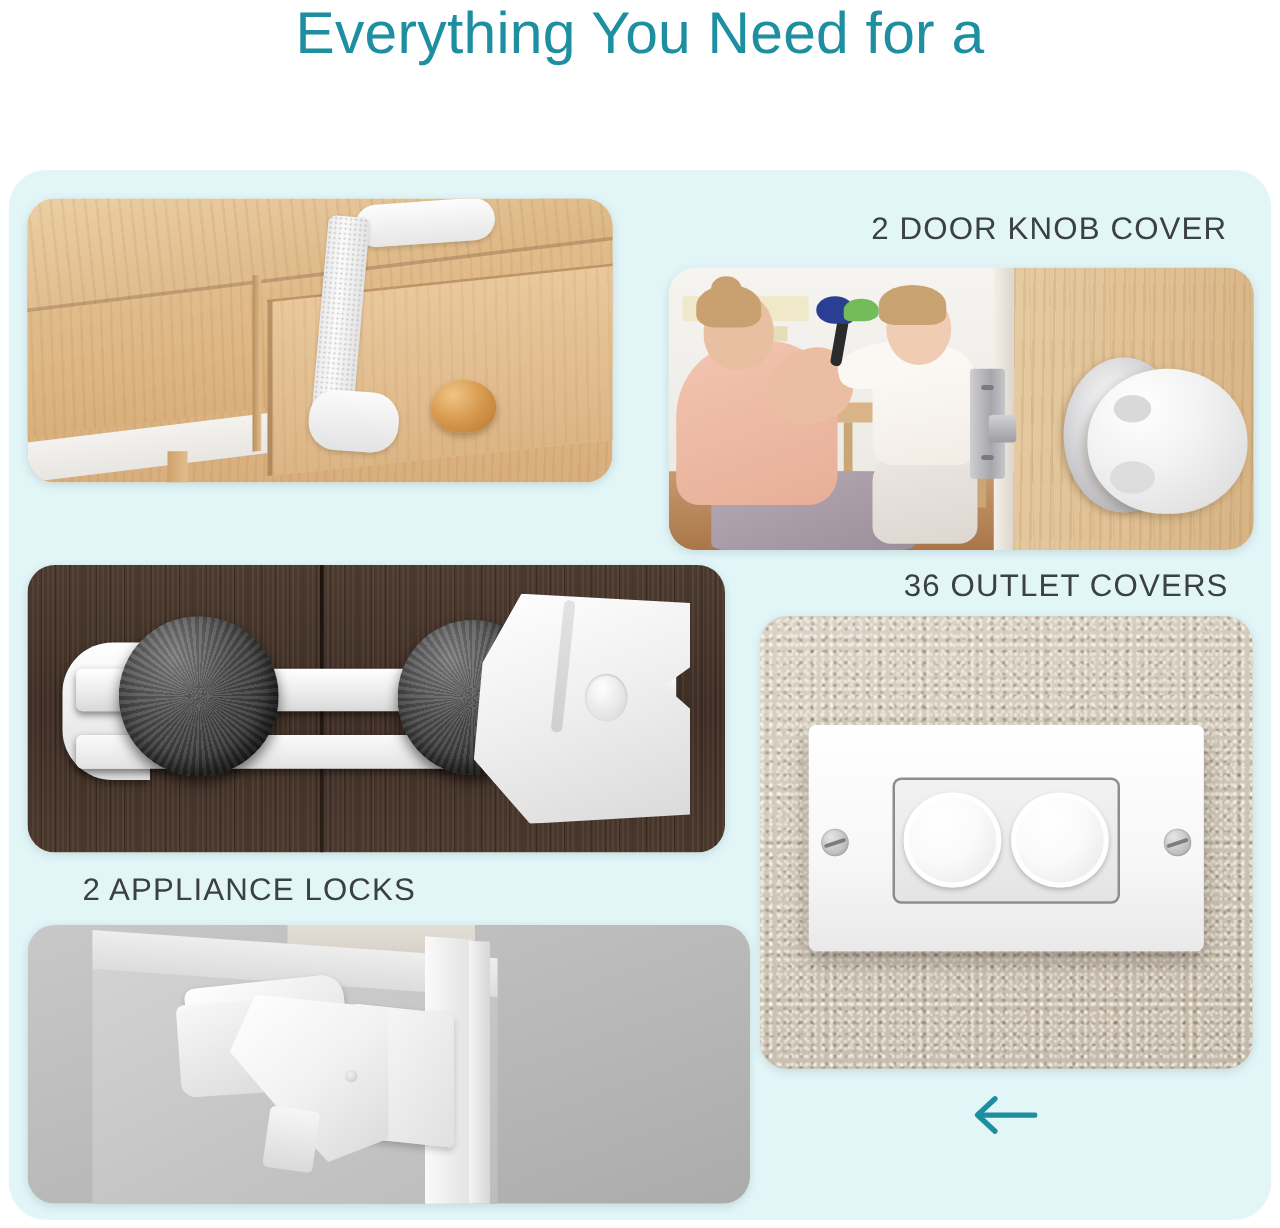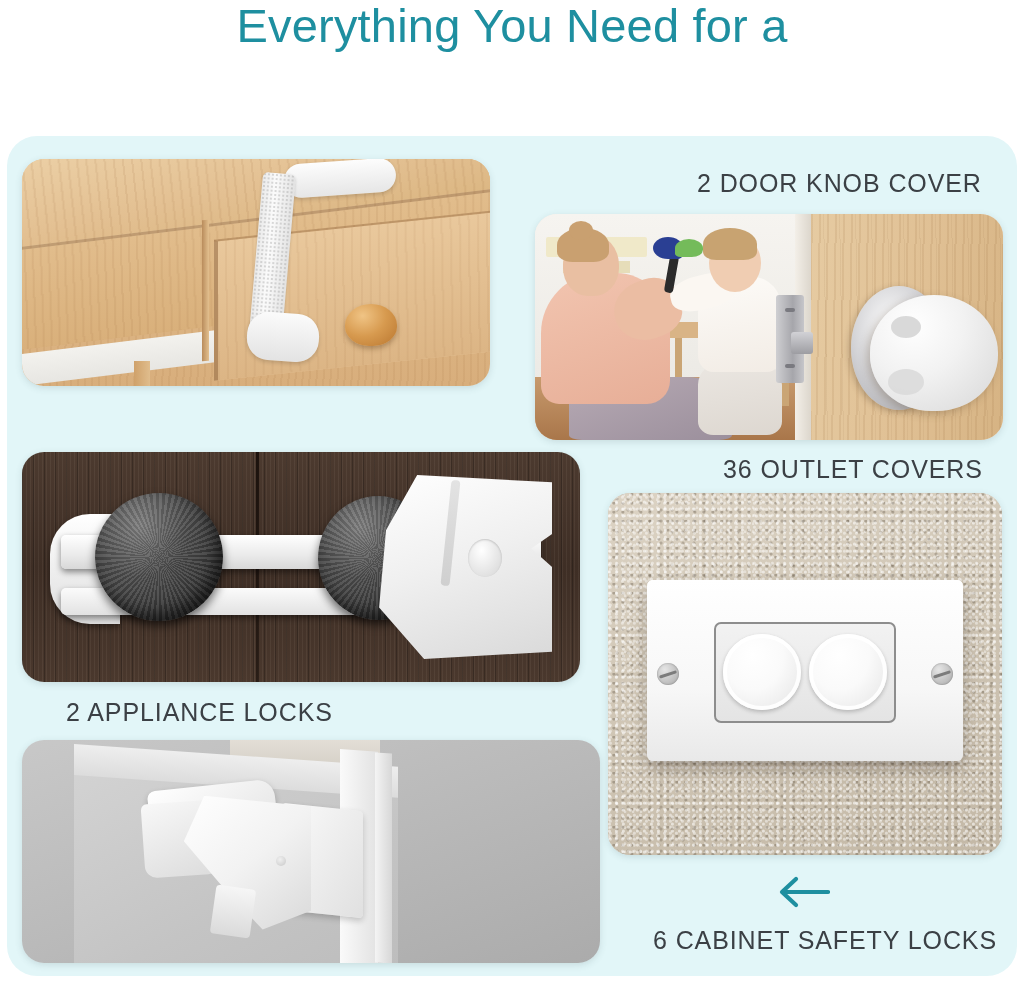--- a/index.html
+++ b/index.html
@@ -518,15 +518,14 @@
     </div>
   </div>
 
   <svg id="arrow-left" viewBox="0 0 52 32">
     <g fill="none" stroke="#1e8fa0" stroke-width="4.2" stroke-linecap="round" stroke-linejoin="round">
       <line x1="50" y1="16" x2="5" y2="16"></line>
       <polyline points="18,3 4,16 18,29"></polyline>
     </g>
   </svg>
 
-  <div class="label" id="label-cabinet">6 CABINET SAFETY LOCKS</div>
 
 </div>
 
 </body></html>

